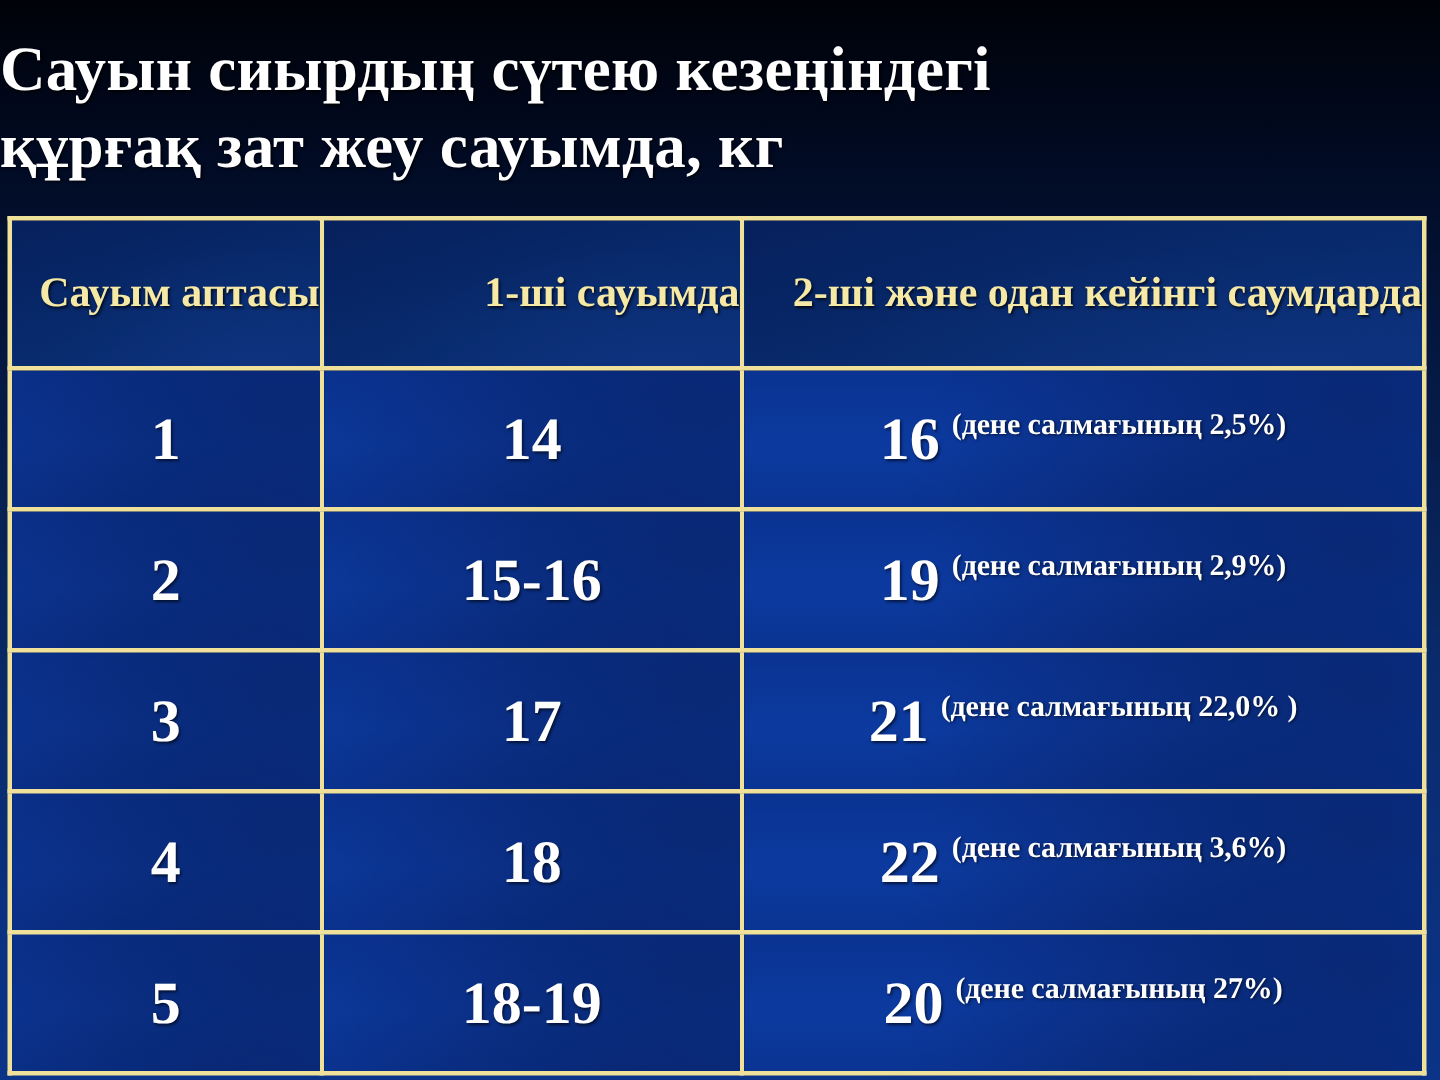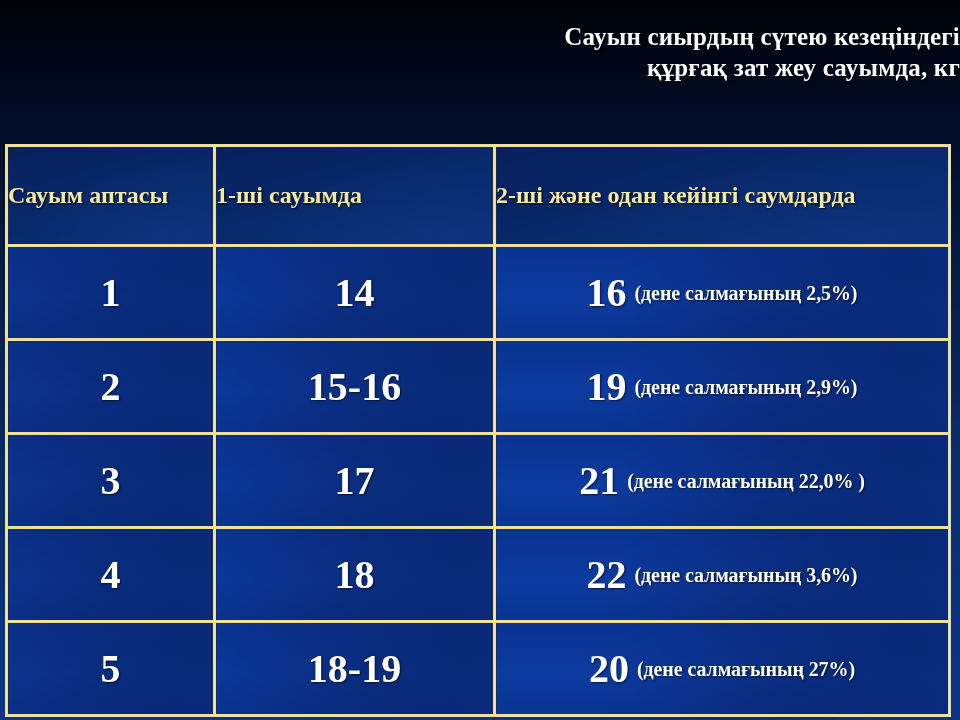--- a/index.html
+++ b/index.html
@@ -52,24 +52,24 @@
     left: 690px; top: 150px;
     width: 340px; height: 300px;
     background: radial-gradient(ellipse at 50% 50%, rgba(6,26,80,0.5) 0%, rgba(0,0,0,0) 70%);
   }
 
   #title {
     position: absolute;
     left: 0;
     top: 22px;
     width: 960px;
-    text-align: right;
+    text-align: left;
     color: #ffffff;
     font-weight: bold;
-    font-size: 25px;
+    font-size: 42px;
     line-height: 1.22;
     letter-spacing: 0.2px;
     text-shadow: 1px 1px 2px rgba(0,0,0,0.85);
     z-index: 4;
   }
 
   #table-wrap {
     position: absolute;
     left: 5px;
     top: 144px;
@@ -98,23 +98,23 @@
   col.c3 { width: 455px; }
 
   
   tr.head-row th {
     height: 100px;
     background:
       radial-gradient(ellipse at 80% 120%, rgba(16,52,130,0.8) 0%, rgba(0,0,0,0) 62%),
       linear-gradient(165deg, #06205c 0%, #082a6c 55%, #0a2f78 100%);
     color: #f6e9a6;
     font-weight: bold;
-    font-size: 24px;
+    font-size: 28px;
     line-height: 1.2;
-    text-align: left;
+    text-align: right;
     text-shadow: 1px 1px 2px rgba(0,0,0,0.75);
   }
 
   
   tr.data-row td {
     height: 94px;
     background:
       radial-gradient(ellipse 420px 260px at 92% 30%, rgba(7,30,92,0.55) 0%, rgba(0,0,0,0) 70%),
       radial-gradient(ellipse 320px 200px at 70% 120%, rgba(9,36,108,0.45) 0%, rgba(0,0,0,0) 70%),
       linear-gradient(180deg, #0a3392 0%, #0c3a9f 55%, #0a3493 100%);
@@ -125,21 +125,21 @@
 
   .big {
     font-size: 40px;
     font-weight: bold;
     line-height: 1;
     white-space: nowrap;
   }
 
   .cell3 {
     display: flex;
-    align-items: center;
+    align-items: flex-start;
     justify-content: center;
     gap: 8px;
     padding: 0 6px;
     white-space: nowrap;
   }
 
   .note {
     font-size: 20px;
     font-weight: bold;
     line-height: 1;

